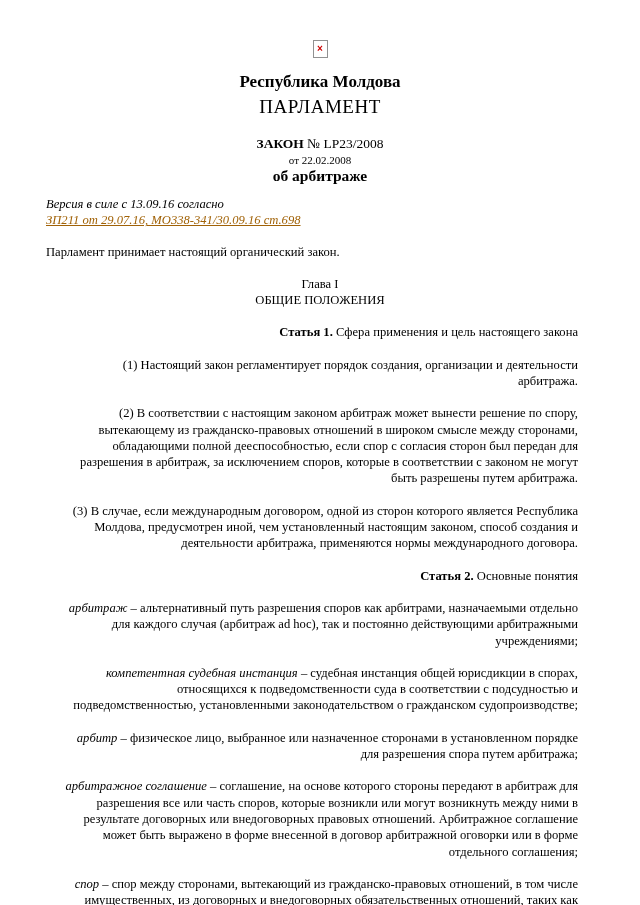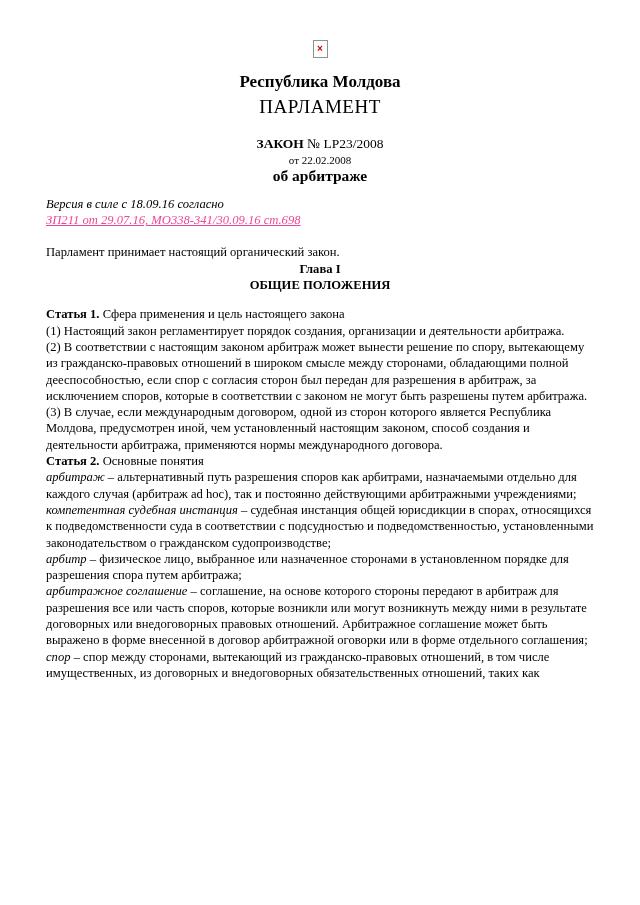--- a/index.html
+++ b/index.html
@@ -32,23 +32,23 @@
   .law-line  { margin-top: 20px; font-size: 13.5px; line-height: 16px; }
   .law-date  { font-size: 11px; line-height: 16px; }
   .doc-title { font-size: 15.5px; font-weight: bold; }
 
   .published { margin-top: 37px; }
   .version   { margin-top: 12px; font-style: italic; }
   .version-link-line { font-style: italic; }
   .version-link { text-decoration: underline; }
 
   .preamble  { margin-top: 16px; }
-  .chapter   { text-align: center; font-weight: bold; }
+  .chapter   { margin-top: 15px; text-align: center; font-weight: normal; }
   .article-body { margin-top: 13px; }
-  p { margin: 0; }
+  p { margin: 16px; text-align: right; }
   .term { font-style: italic; }
 </style>
 </head>
 <body>
 
 <div class="page">
 
   <div class="emblem-wrap">
     <span class="emblem"><span class="x-glyph" style="color:#cc0000">×</span></span>
   </div>
@@ -59,23 +59,23 @@
 
   <div class="law-line center">
     <span class="bold">ЗАКОН</span>
     <span>№ LP23/2008</span>
   </div>
   <div class="law-date center">от 22.02.2008</div>
 
   <div class="doc-title center">об арбитраже</div>
 
 
-  <div class="version">Версия в силе с 18.09.16 согласно</div>
+  <div class="version">Версия в силе с 13.09.16 согласно</div>
   <div class="version-link-line">
-    <a href="#" class="version-link" style="color:#ec4899">ЗП211 от 29.07.16, МО338-341/30.09.16 ст.698</a>
+    <a href="#" class="version-link" style="color:#a16207">ЗП211 от 29.07.16, МО338-341/30.09.16 ст.698</a>
   </div>
 
   <div class="preamble">Парламент принимает настоящий органический закон.</div>
 
   <div class="chapter">
     <div>Глава I</div>
     <div>ОБЩИЕ ПОЛОЖЕНИЯ</div>
   </div>
 
   <div class="article-body">

